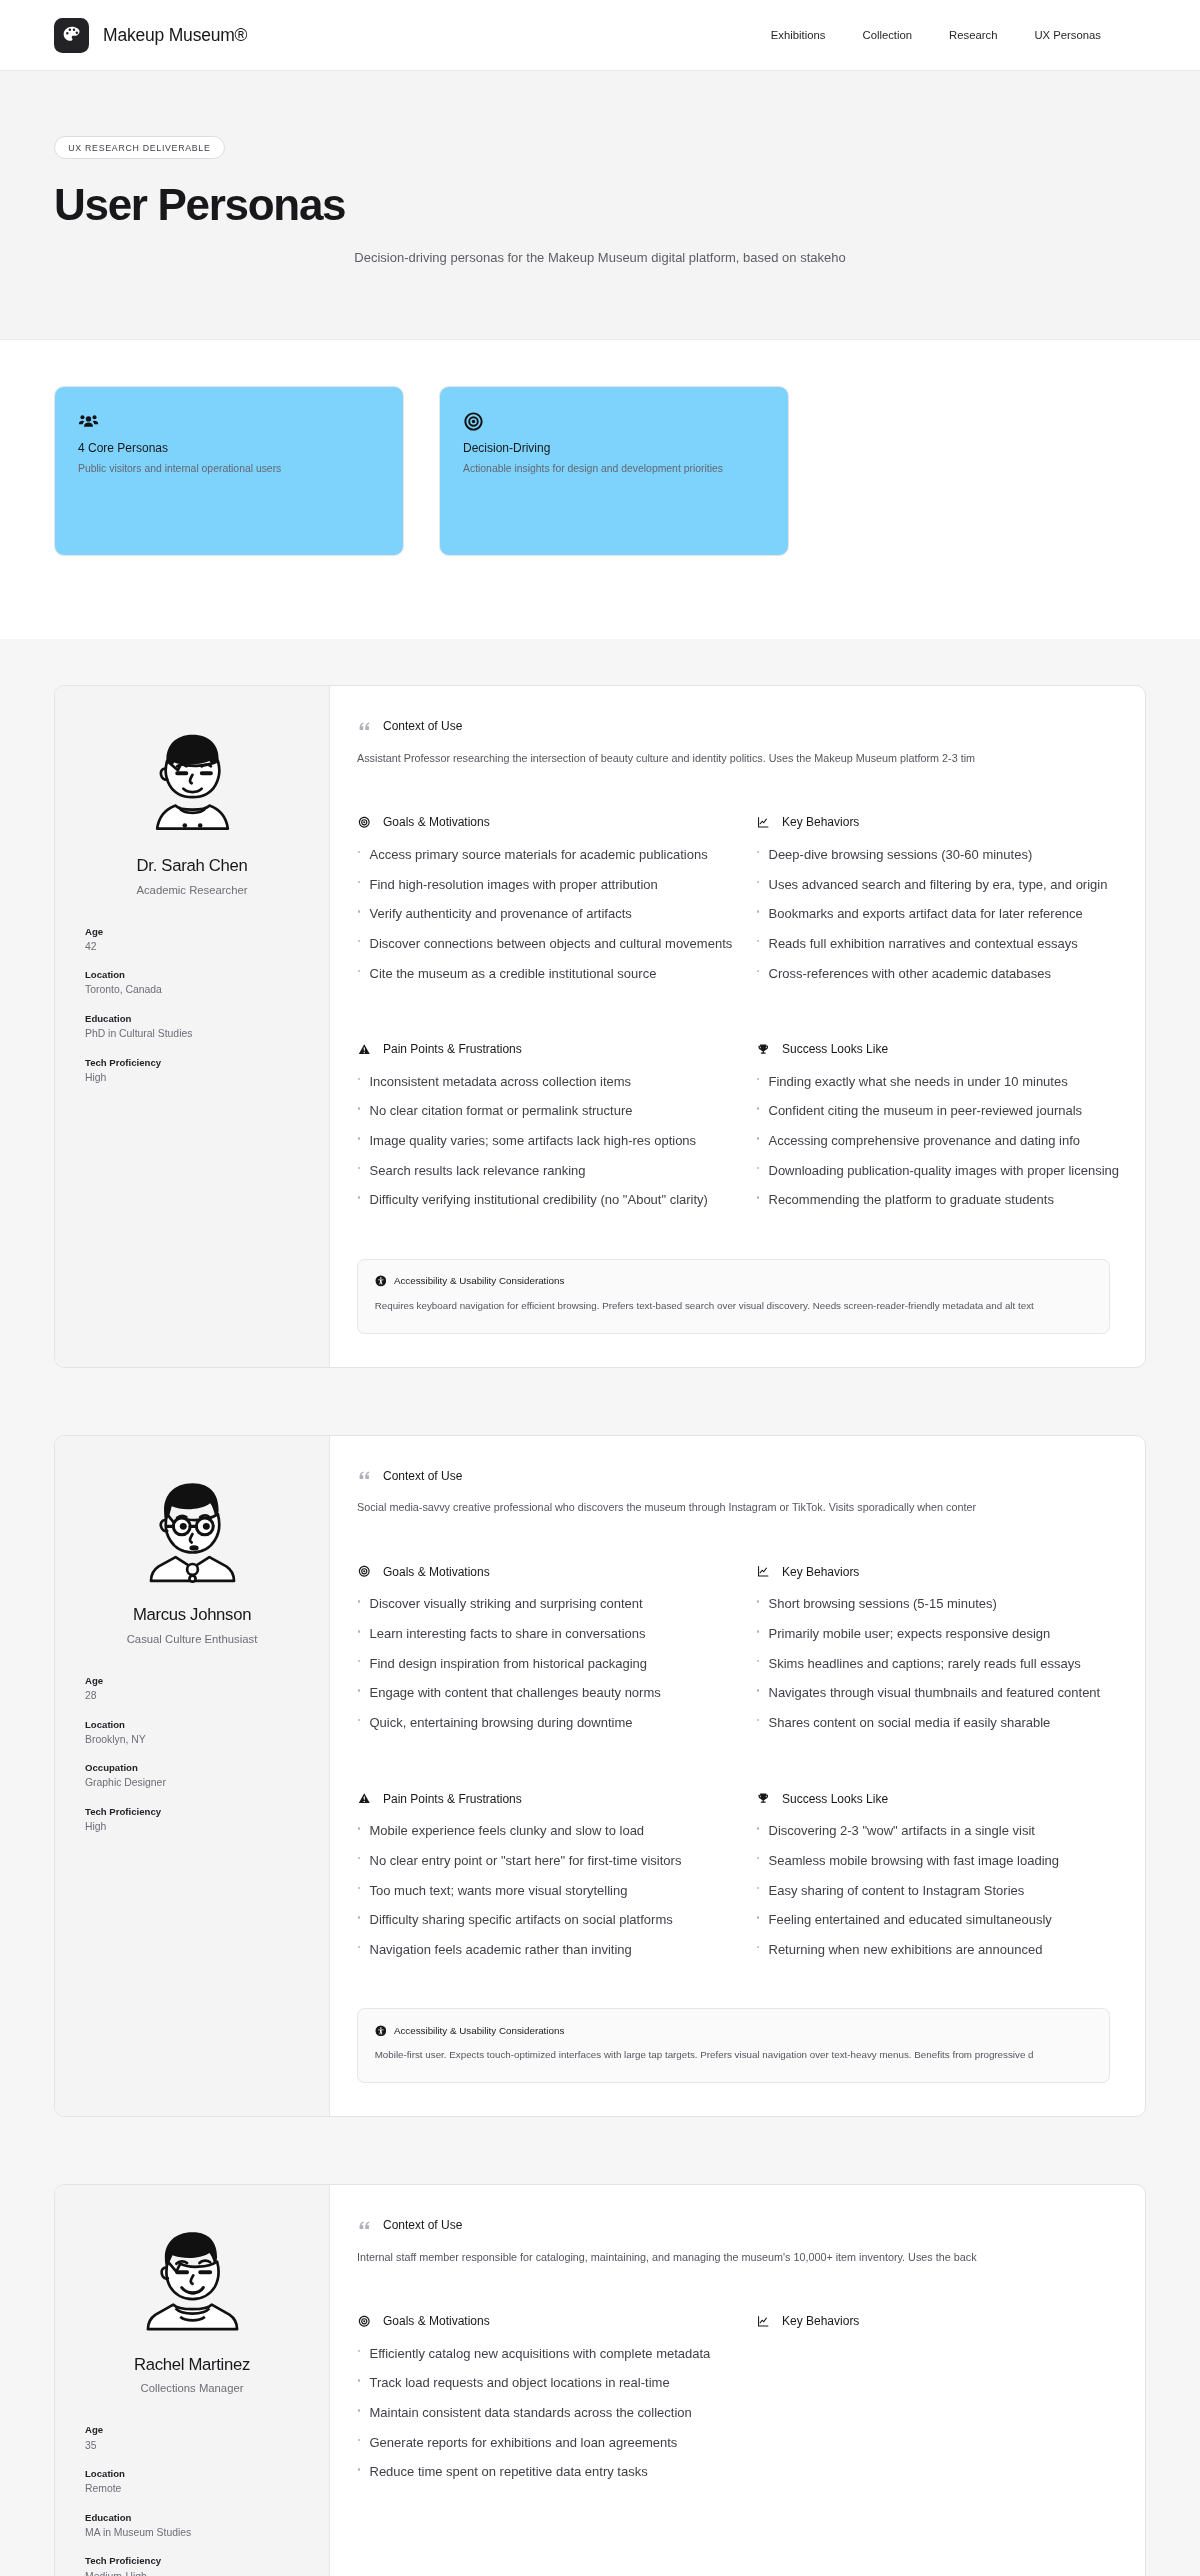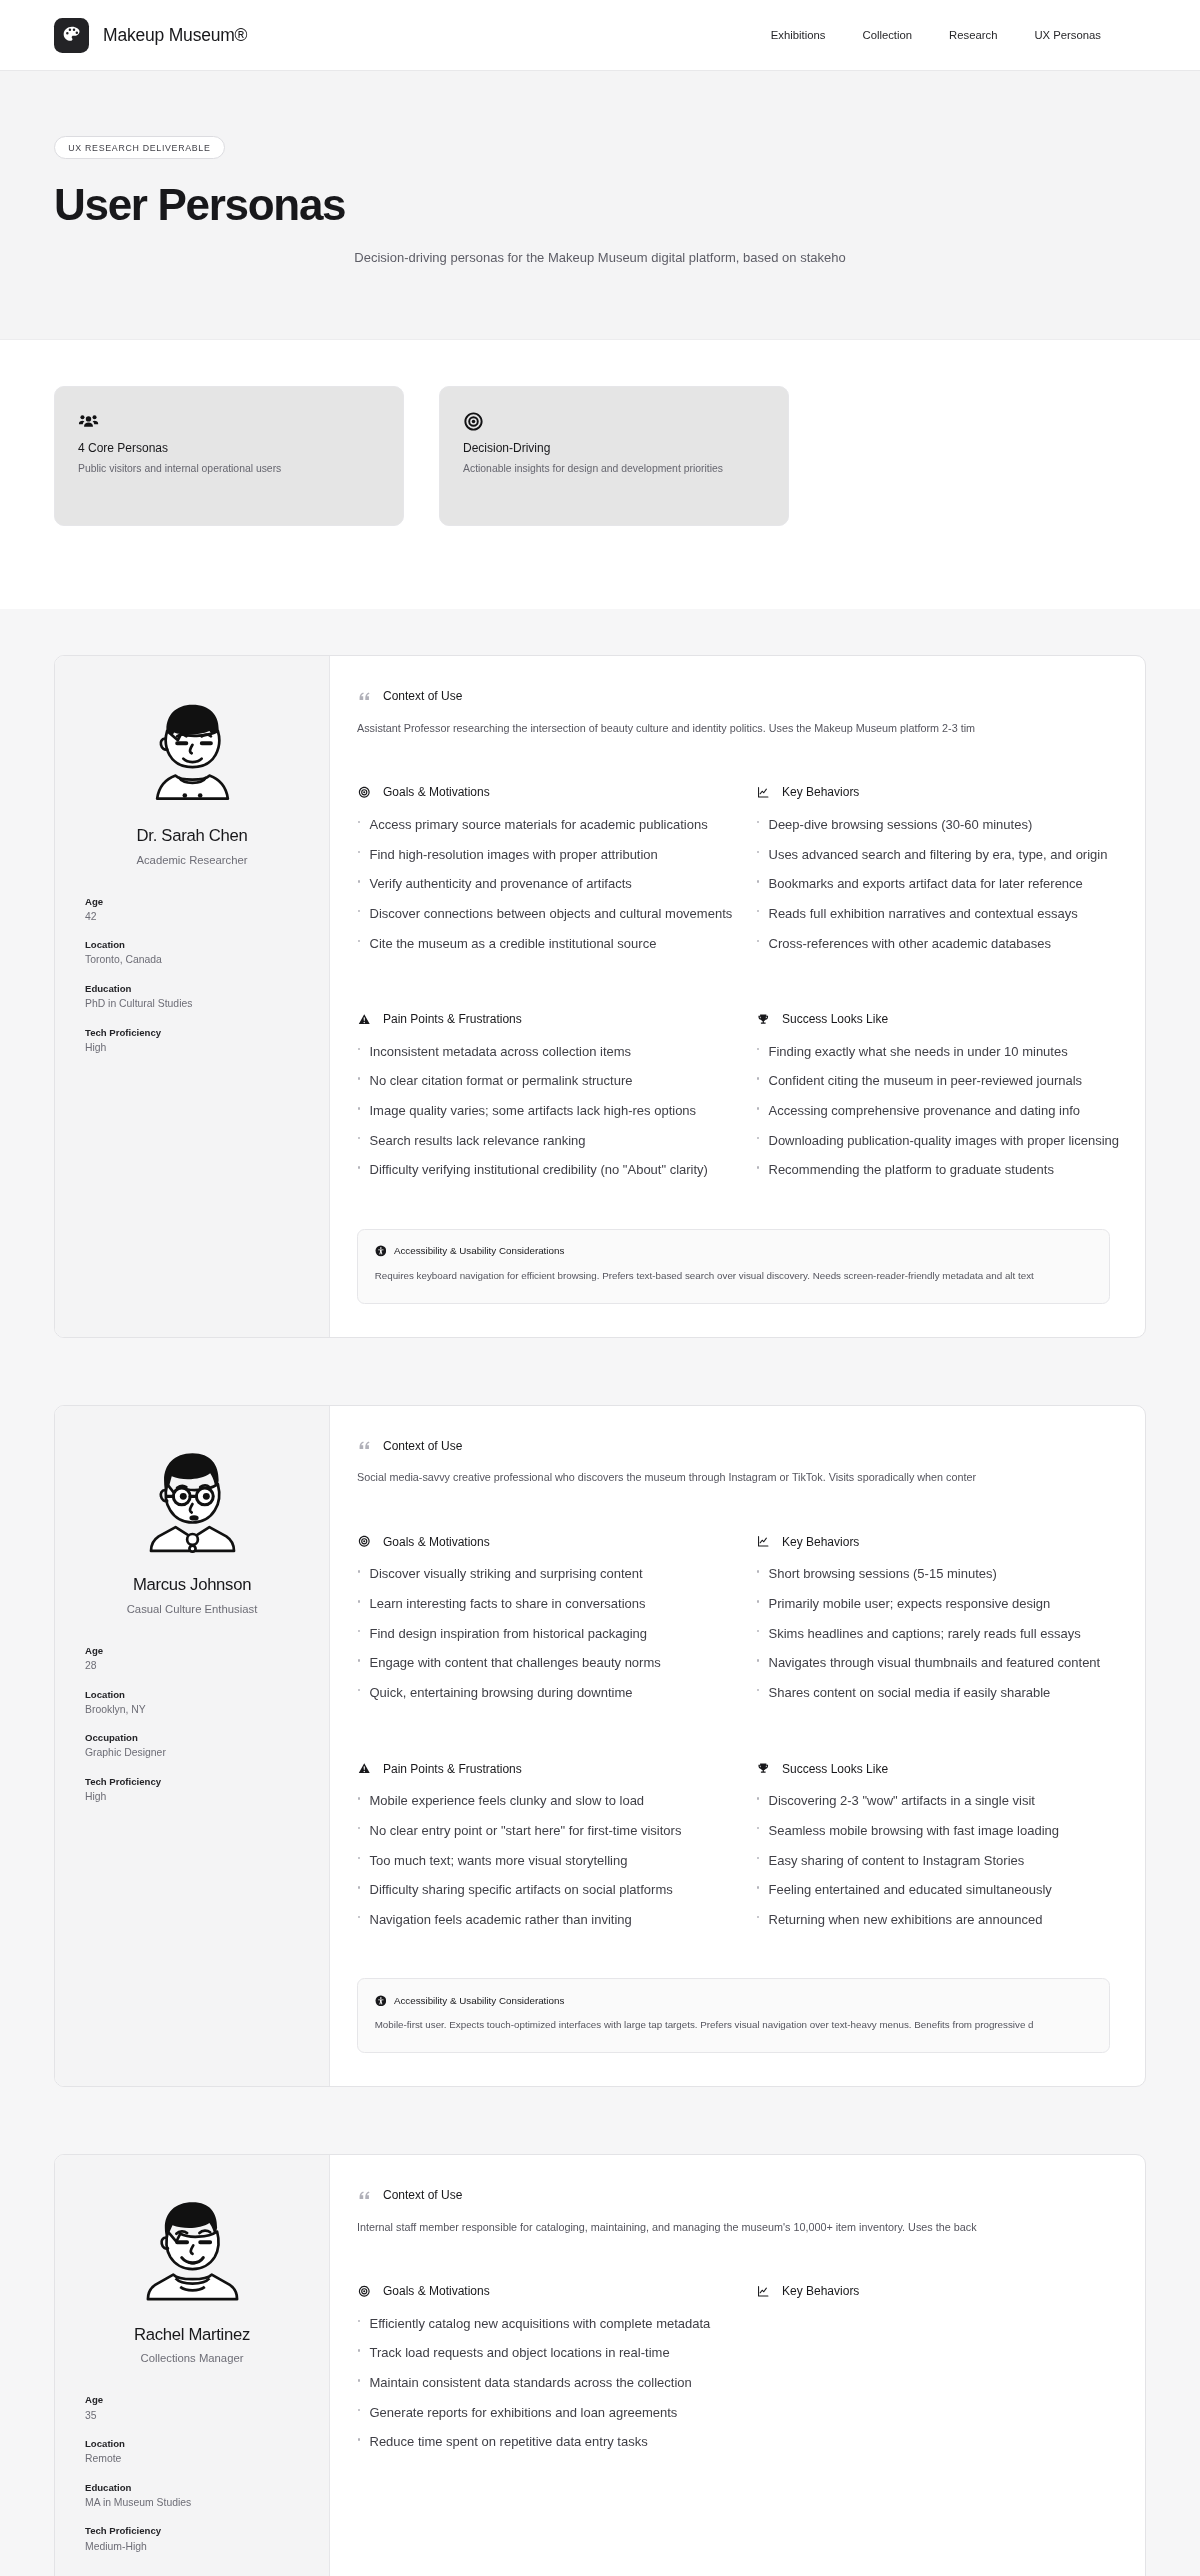--- a/index.html
+++ b/index.html
@@ -44,22 +44,22 @@
   }
   .hero-sub {
     margin-top:19px; font-size:13px; color:#5d5d66; font-weight:400;
     white-space:nowrap; line-height:1.5;text-align:center;
   }
 
   
   .stats-band { background:#fff; padding:46px 54px 83px 54px; }
   .stats { display:flex; gap:35px; }
   .stat-card {
-    flex:0 0 350px; width:350px; height:140px;
-    border:0.8px solid #e6e6e9; border-radius:10px; background:#e5e5e5;
+    flex:0 0 350px; width:350px; height:170px;
+    border:0.8px solid #e6e6e9; border-radius:10px; background:#7dd3fc;
     padding:21.7px 23px 0 23px;
   }
   .stat-icon { height:25px; display:flex; align-items:center; }
   .stat-icon svg { width:21px; height:21px; fill:#121214; }
   .stat-title { font-size:12px; font-weight:400; color:#18181b; margin-top:6.7px; }
   .stat-desc { font-size:10.4px; color:#66666f; margin-top:8px; white-space:nowrap; }
 
   
   .personas-band { background:#f6f6f7; padding:46px 0 50px 0; }
   .persona-card {

